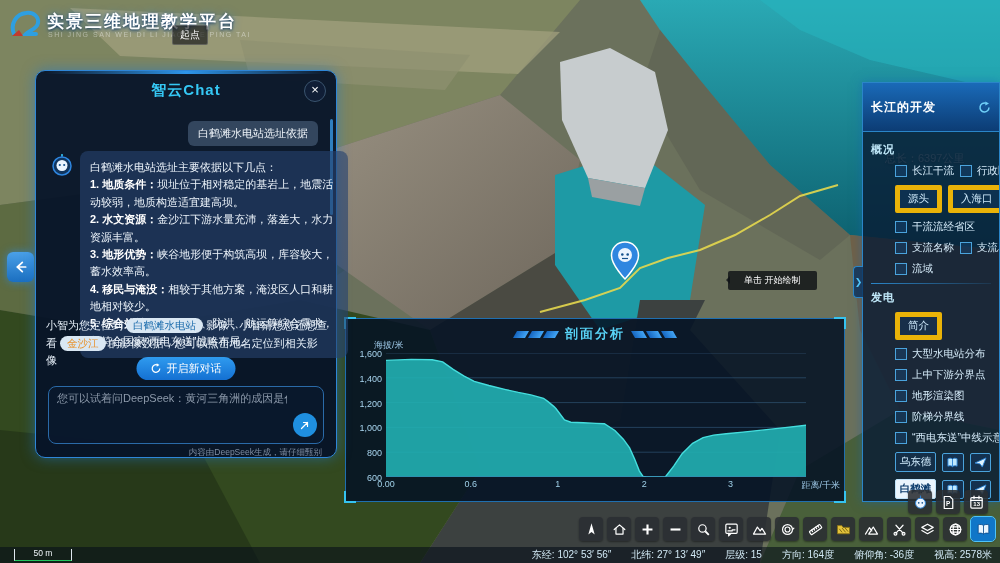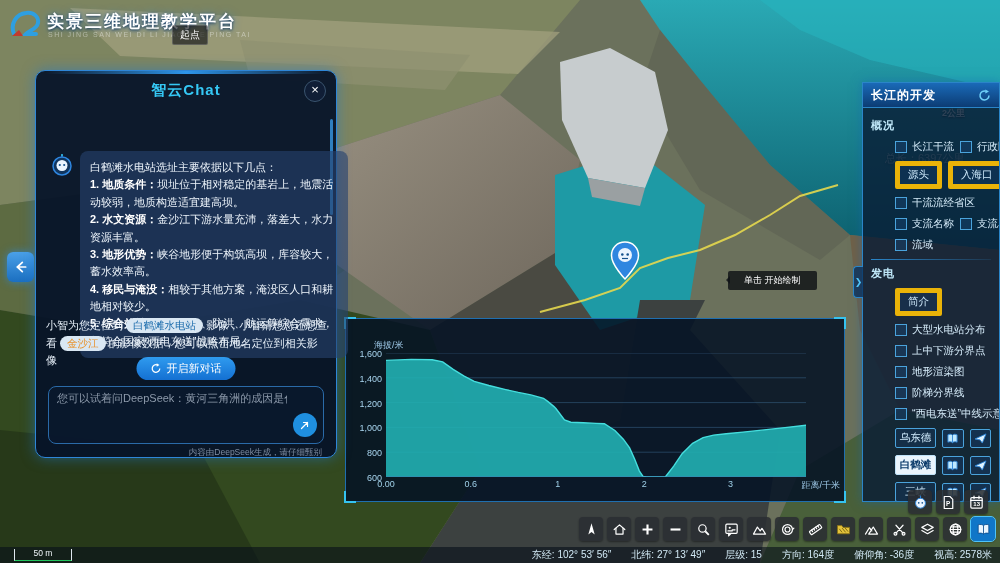--- a/index.html
+++ b/index.html
@@ -78,21 +78,21 @@
   #chart-plot{position:absolute;left:40px;top:34px;width:420px;height:124px;}
   .ytick{position:absolute;width:34px;text-align:right;color:#a8d4ee;font-size:9px;left:2px;}
   .xtick{position:absolute;color:#9fd0e8;font-size:9px;transform:translateX(-50%);top:160px;}
   #chart-xlabel{right:4px;top:160px;color:#9fc9e8;font-size:9px;}
 
   
   #rpanel{left:862px;top:82px;width:136px;height:418px;z-index:3;
     background:rgba(8,28,52,.82);border:1px solid #2a85c8;box-shadow:0 0 10px rgba(20,100,180,.5);
     overflow:hidden;}
   #rpanel-header{position:relative;height:24px;background:linear-gradient(180deg,#1a6ab8,#0c3c74);
-    display:flex;align-items:center;justify-content:space-between;padding:0 8px;border-bottom:1px solid #2a85c8;}
+    display:flex;align-items:center;justify-content:space-between;padding:12px 8px;border-bottom:1px solid #2a85c8;}
   #rpanel-title{color:#fff;font-size:12px;font-weight:bold;letter-spacing:1px;}
   #rp-body{padding:4px 8px 0 8px;}
   .rp-section{color:#bfe7f8;font-size:11px;font-weight:bold;margin:6px 0 4px 0;letter-spacing:1px;}
   .rp-divider{height:1px;background:linear-gradient(90deg,#2a85c8,rgba(42,133,200,.15));margin:7px 0 2px 0;}
   .rp-row{display:flex;align-items:center;gap:6px;margin:7px 0;flex-wrap:nowrap;padding-left:24px;}
   .rp-check{display:flex;align-items:center;gap:5px;color:#d6ecfa;font-size:10.5px;white-space:nowrap;cursor:pointer;}
   .rp-check .box{width:10px;height:10px;border:1px solid #4aa3dc;background:rgba(25,70,120,.45);flex:none;}
   .rp-btn{border:5px solid #eab308;color:#cfeafc;font-size:10.5px;padding:2px 8px;border-radius:2px;
     background:rgba(20,60,110,.35);cursor:pointer;white-space:nowrap;}
   .station-label{border:1px solid #4aa3dc;color:#cfeafc;font-size:10.5px;width:44px;text-align:center;
@@ -185,20 +185,21 @@
   <div class="abs" id="back-btn">
     <svg width="16" height="16" viewBox="0 0 24 24">
         <path d="M14 5 L6.5 12 L14 19 M6.5 12 H19" fill="none" stroke="#fff" stroke-width="2.6" stroke-linecap="round"></path>
       </svg>
   </div>
 
   <div class="abs" id="chat">
     <div class="abs" id="chat-title">智云Chat</div>
     <div class="abs" id="chat-close">×</div>
     <div class="abs" id="chat-scrollbar"></div>
+    <div class="abs" id="chat-user-bubble">白鹤滩水电站选址依据</div>
     <div class="abs" id="chat-avatar">
       <svg width="24" height="24" viewBox="0 0 24 24">
         <circle cx="12" cy="13" r="9" fill="#10355f" stroke="#2e86e0" stroke-width="1.5"></circle>
         <circle cx="12" cy="12.5" r="5.5" fill="#eaf4ff"></circle>
         <circle cx="9.8" cy="12" r="1.1" fill="#14508c"></circle>
           <circle cx="14.2" cy="12" r="1.1" fill="#14508c"></circle>
         <path d="M12 4 V2.5" stroke="#2e86e0" stroke-width="1.5"></path>
           <circle cx="12" cy="2" r="1" fill="#35c8f5"></circle>
       </svg>
     </div>
@@ -235,20 +236,33 @@
       </div>
     </div>
     <div class="abs" id="chat-disclaimer">内容由DeepSeek生成，请仔细甄别</div>
   </div>
 
   <div class="abs" id="chart-panel">
     <i class="corner c-tl"></i>
       <i class="corner c-tr"></i>
       <i class="corner c-bl"></i>
       <i class="corner c-br"></i>
+    <div class="abs" id="chart-title-row">
+      <span class="deco">
+          <i></i>
+          <i></i>
+          <i></i>
+        </span>
+      <span id="chart-title">剖面分析</span>
+      <span class="deco rev">
+          <i></i>
+          <i></i>
+          <i></i>
+        </span>
+    </div>
     <div class="abs" id="chart-ylabel">海拔/米</div>
     <div id="chart-plot">
         <svg width="100%" height="100%" viewBox="0 0 420 124" preserveAspectRatio="none">
       <line x1="0" y1="124" x2="420" y2="124" stroke="rgba(80,140,190,.35)" stroke-width="1"></line>
           <line x1="0" y1="99.2" x2="420" y2="99.2" stroke="rgba(80,140,190,.35)" stroke-width="1"></line>
           <line x1="0" y1="74.4" x2="420" y2="74.4" stroke="rgba(80,140,190,.35)" stroke-width="1"></line>
           <line x1="0" y1="49.60000000000001" x2="420" y2="49.60000000000001" stroke="rgba(80,140,190,.35)" stroke-width="1"></line>
           <line x1="0" y1="24.799999999999997" x2="420" y2="24.799999999999997" stroke="rgba(80,140,190,.35)" stroke-width="1"></line>
           <line x1="0" y1="0" x2="420" y2="0" stroke="rgba(80,140,190,.35)" stroke-width="1"></line>
       <polygon points="0,124 0.0,7.4 25.2,6.4 46.2,6.8 56.7,8.9 67.2,16.4 77.7,22.9 88.2,28.3 102.9,32.5 119.7,36.6 132.3,39.4 144.9,41.9 157.5,45.3 161.7,48.4 168.0,53.6 170.1,55.8 178.5,67.0 184.8,69.2 197.4,69.7 210.0,70.4 218.4,70.7 228.9,77.5 237.3,86.2 243.6,94.9 248.6,106.0 253.3,117.8 257.0,123.4 260.4,124.0 279.3,124.0 287.7,113.1 296.1,100.7 306.6,90.3 317.1,84.6 327.6,82.1 340.2,80.8 357.0,79.1 378.0,76.9 399.0,74.6 420.0,72.2 420,124" fill="#21b0b2" fill-opacity="0.9"></polygon>

